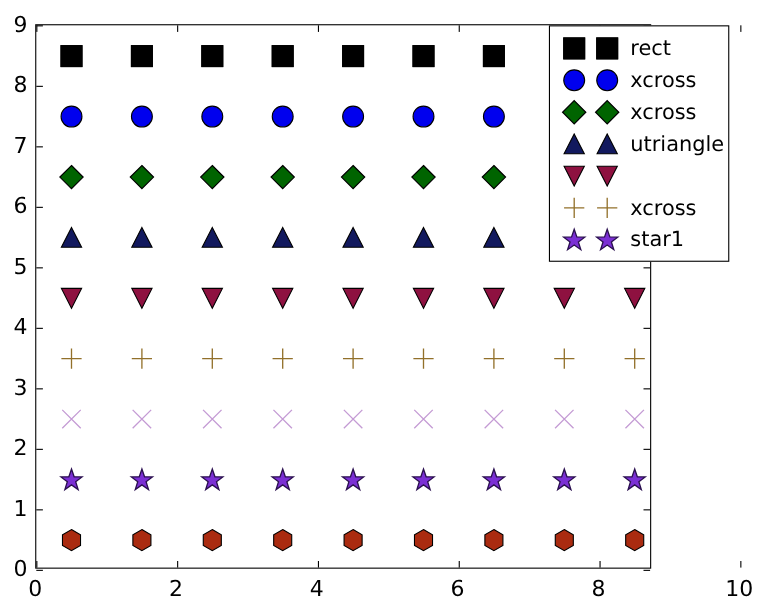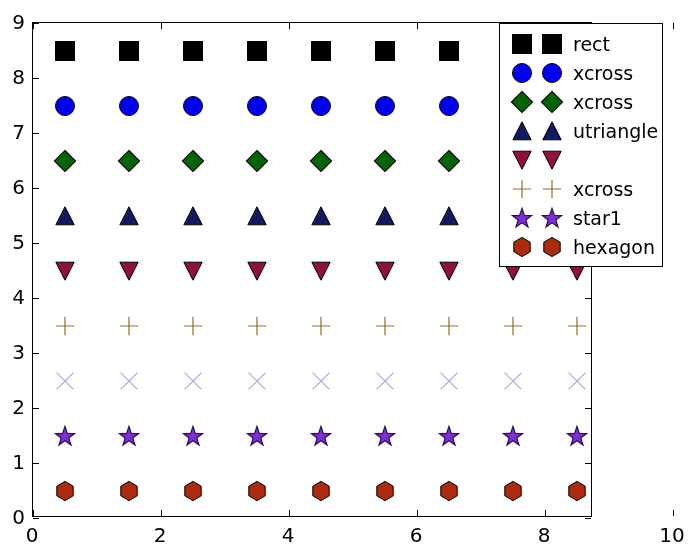--- a/index.html
+++ b/index.html
@@ -606,37 +606,20 @@
           </div>
           <div class="legend-handle">
             <div class="marker" style="width: 20px; height: 20px;">
               <svg width="20" height="20" viewBox="0 0 100 100" style="display: block; overflow: visible;">
                 <path d="M50 2 L62 37 L98 38 L69 60 L80 95 L50 74 L20 95 L31 60 L2 38 L38 37 Z" fill="#7b2fd4" stroke="#2b1050" stroke-width="6" stroke-linejoin="miter"></path>
               </svg>
             </div>
           </div>
           <span class="legend-label">star1</span>
         </div>
-        <div class="legend-row">
-          <div class="legend-handle">
-            <div class="marker" style="width: 20px; height: 20px;">
-              <svg width="20" height="20" viewBox="0 0 100 100" style="display: block; overflow: visible;">
-                <path d="M50 2 L91 26 L91 74 L50 98 L9 74 L9 26 Z" fill="#aa2b10" stroke="#000000" stroke-width="5" stroke-linejoin="miter"></path>
-              </svg>
-            </div>
-          </div>
-          <div class="legend-handle">
-            <div class="marker" style="width: 20px; height: 20px;">
-              <svg width="20" height="20" viewBox="0 0 100 100" style="display: block; overflow: visible;">
-                <path d="M50 2 L91 26 L91 74 L50 98 L9 74 L9 26 Z" fill="#aa2b10" stroke="#000000" stroke-width="5" stroke-linejoin="miter"></path>
-              </svg>
-            </div>
-          </div>
-          <span class="legend-label">hexagon</span>
-        </div>
       </div>
 
   </div>
 
   <div id="tick-labels">
       <div class="ticklabel xlabel-txt" style="left: 32px; top: 525px;">0</div>
       <div class="ticklabel xlabel-txt" style="left: 160px; top: 525px;">2</div>
       <div class="ticklabel xlabel-txt" style="left: 288px; top: 525px;">4</div>
       <div class="ticklabel xlabel-txt" style="left: 416px; top: 525px;">6</div>
       <div class="ticklabel xlabel-txt" style="left: 544px; top: 525px;">8</div>

